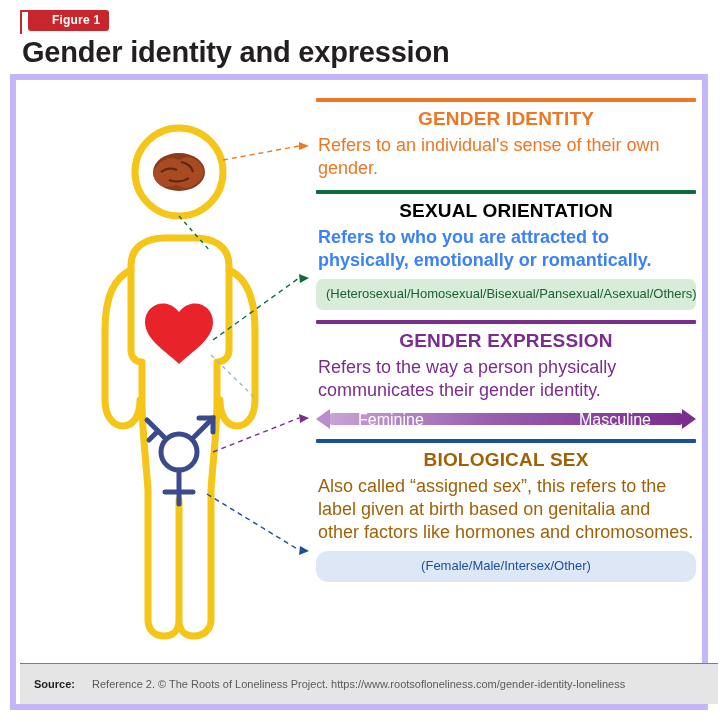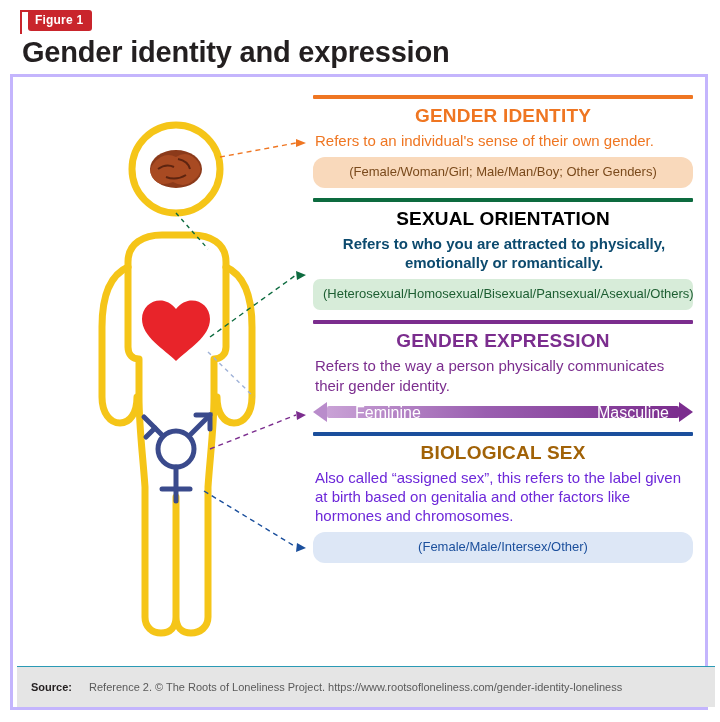--- a/index.html
+++ b/index.html
@@ -12,87 +12,87 @@
   }
   .page{position:relative;width:720px;height:722px;}
   .corner{
     position:absolute;left:20px;top:10px;width:10px;height:22px;
     border-left:2px solid #c9252c;border-top:2px solid #c9252c;
   }
   .fig-badge{
     position:absolute;left:28px;top:10px;
     background:#c9252c;color:#fff;
     font-size:12px;font-weight:bold;
-    padding:3px 9px 4px 7px;border-radius:3px;letter-spacing:.2px;
+    padding:3px 9px 4px 24px;border-radius:3px;letter-spacing:.2px;
   }
   .fig-title{
     position:absolute;left:22px;top:36px;
     font-size:29px;font-weight:bold;color:#231f20;letter-spacing:-.2px;
   }
 
   
   .card{
     position:absolute;left:10px;top:74px;width:698px;height:636px;
-    border:3px solid #c4b5fd;box-sizing:border-box;background:#fff;
+    border:6px solid #c4b5fd;box-sizing:border-box;background:#fff;
   }
 
   
   .body{position:absolute;left:0;top:0;width:698px;height:596px;}
 
   
   .person{position:absolute;left:45px;top:20px;width:250px;height:560px;}
 
   
   .col{position:absolute;left:300px;top:18px;width:380px;}
 
   .block{position:relative;margin-bottom:10px;}
   .rule{height:4px;width:100%;border-radius:1px;}
   .btitle{
     text-align:center;font-weight:bold;font-size:19px;letter-spacing:.2px;
     margin:6px 0 4px 0;
   }
-  .bdesc{font-size:15px;line-height:1.28;margin:0 0 7px 2px;}
+  .bdesc{font-size:18px;line-height:1.28;margin:0 0 7px 2px;}
   .pill{
     border-radius:12px;padding:7px 10px;font-size:13px;text-align:center;line-height:1.3;
   }
 
   
   .gi .rule{background:#ef7622;}
   .gi .btitle{color:#ef7622;}
   .gi .bdesc{color:#ef7622;}
   .gi .pill{background:#f9d9bb;color:#7a4a1c;}
 
   
   .so .rule{background:#0d6b3f;}
   .so .btitle{color:#000000;}
-  .so .bdesc{color:#0c4a6e;font-weight:bold;text-align:center;}
+  .so .bdesc{color:#3b82f6;font-weight:bold;}
   .so .pill{background:#d7ecd9;color:#1d5e32;border-radius:7px;}
 
   
   .ge .rule{background:#7b2d8e;}
   .ge .btitle{color:#7b2d8e;}
   .ge .bdesc{color:#7b2d8e;}
   .spectrum{position:relative;height:20px;margin-top:2px;}
   .spectrum .bar{
     position:absolute;left:14px;right:14px;top:4px;height:12px;
     background:linear-gradient(90deg,#c9a2d6 0%, #9a5fb0 45%, #7b2d8e 100%);
     border-radius:2px;
   }
   .arrowL,.arrowR{position:absolute;top:0px;width:0;height:0;
     border-top:10px solid transparent;border-bottom:10px solid transparent;}
   .arrowL{left:0;border-right:14px solid #b98ccb;}
   .arrowR{right:0;border-left:14px solid #7b2d8e;}
   .sp-left,.sp-right{position:absolute;top:2px;font-size:16px;color:#ffffff;}
   .sp-left{left:42px;}
-  .sp-right{right:24px;text-align:center;}
+  .sp-right{right:45px;text-align:center;}
 
   
   .bs .rule{background:#1b4f9c;}
   .bs .btitle{color:#a16207;}
-  .bs .bdesc{color:#6d28d9;}
+  .bs .bdesc{color:#a16207;}
   .bs .pill{background:#dde7f6;color:#1b4f9c;margin-top:7px;}
 
   
   .source{
     position:absolute;left:4px;bottom:0;width:698px;height:40px;
     border-top:1px solid #2b9ab5;background:#e5e5e5;
     display:flex;align-items:center;
   }
   .source span{font-size:11px;color:#5a5a5a;padding-left:14px;}
   .source b{color:#231f20;}
@@ -176,21 +176,20 @@
           </g>
         </svg>
       </div>
 
       <div class="col">
 
         <div class="block gi">
           <div class="rule"></div>
           <div class="btitle">GENDER IDENTITY</div>
           <p class="bdesc">Refers to an individual's sense of their own gender.</p>
-          <div class="pill">(Female/Woman/Girl; Male/Man/Boy; Other Genders)</div>
         </div>
 
         <div class="block so">
           <div class="rule"></div>
           <div class="btitle">SEXUAL ORIENTATION</div>
           <p class="bdesc">Refers to who you are attracted to physically, emotionally or romantically.</p>
           <div class="pill">(Heterosexual/Homosexual/Bisexual/Pansexual/Asexual/Others)</div>
         </div>
 
         <div class="block ge">

